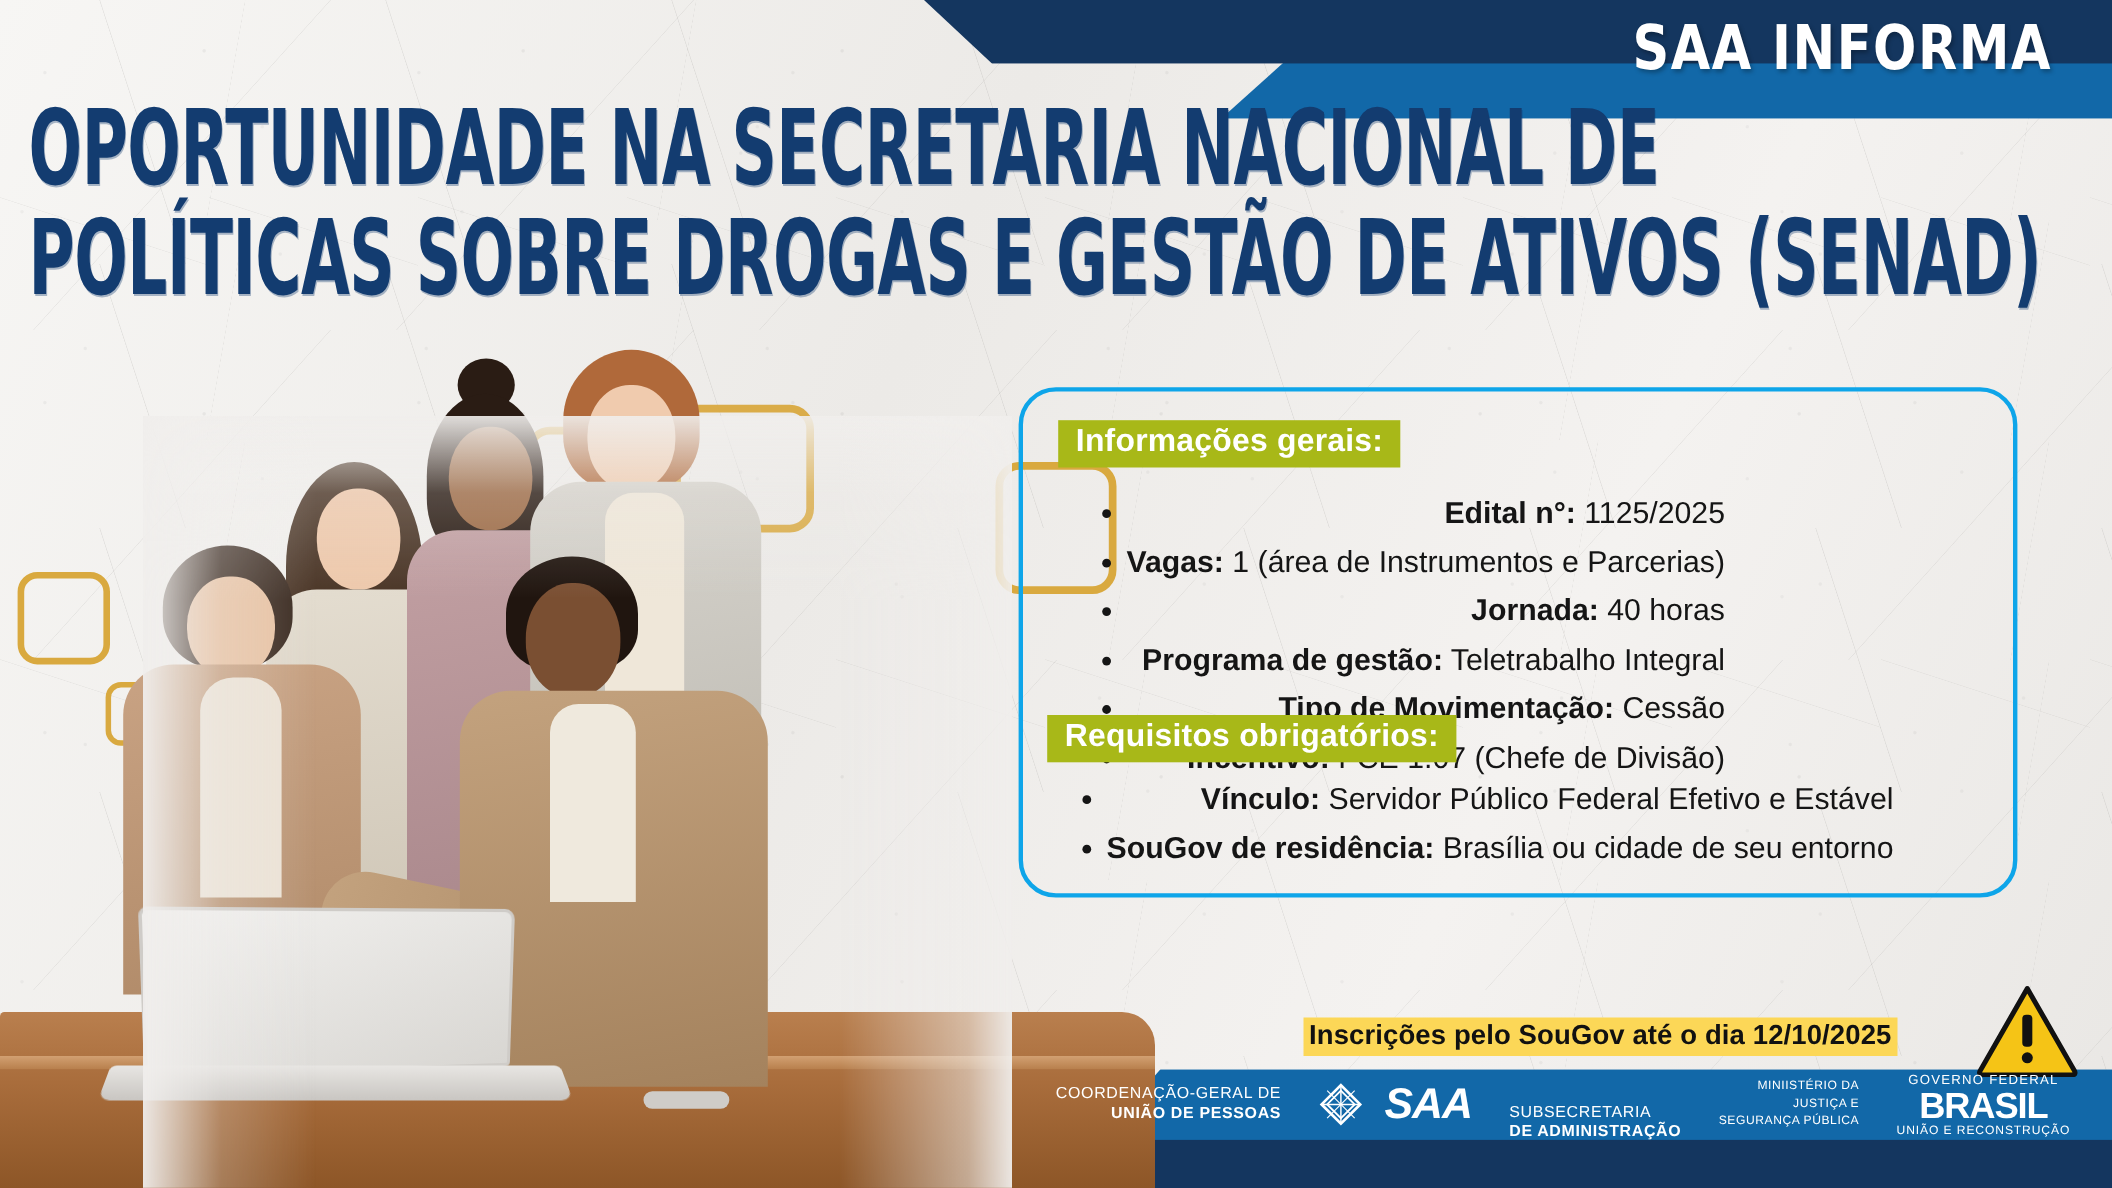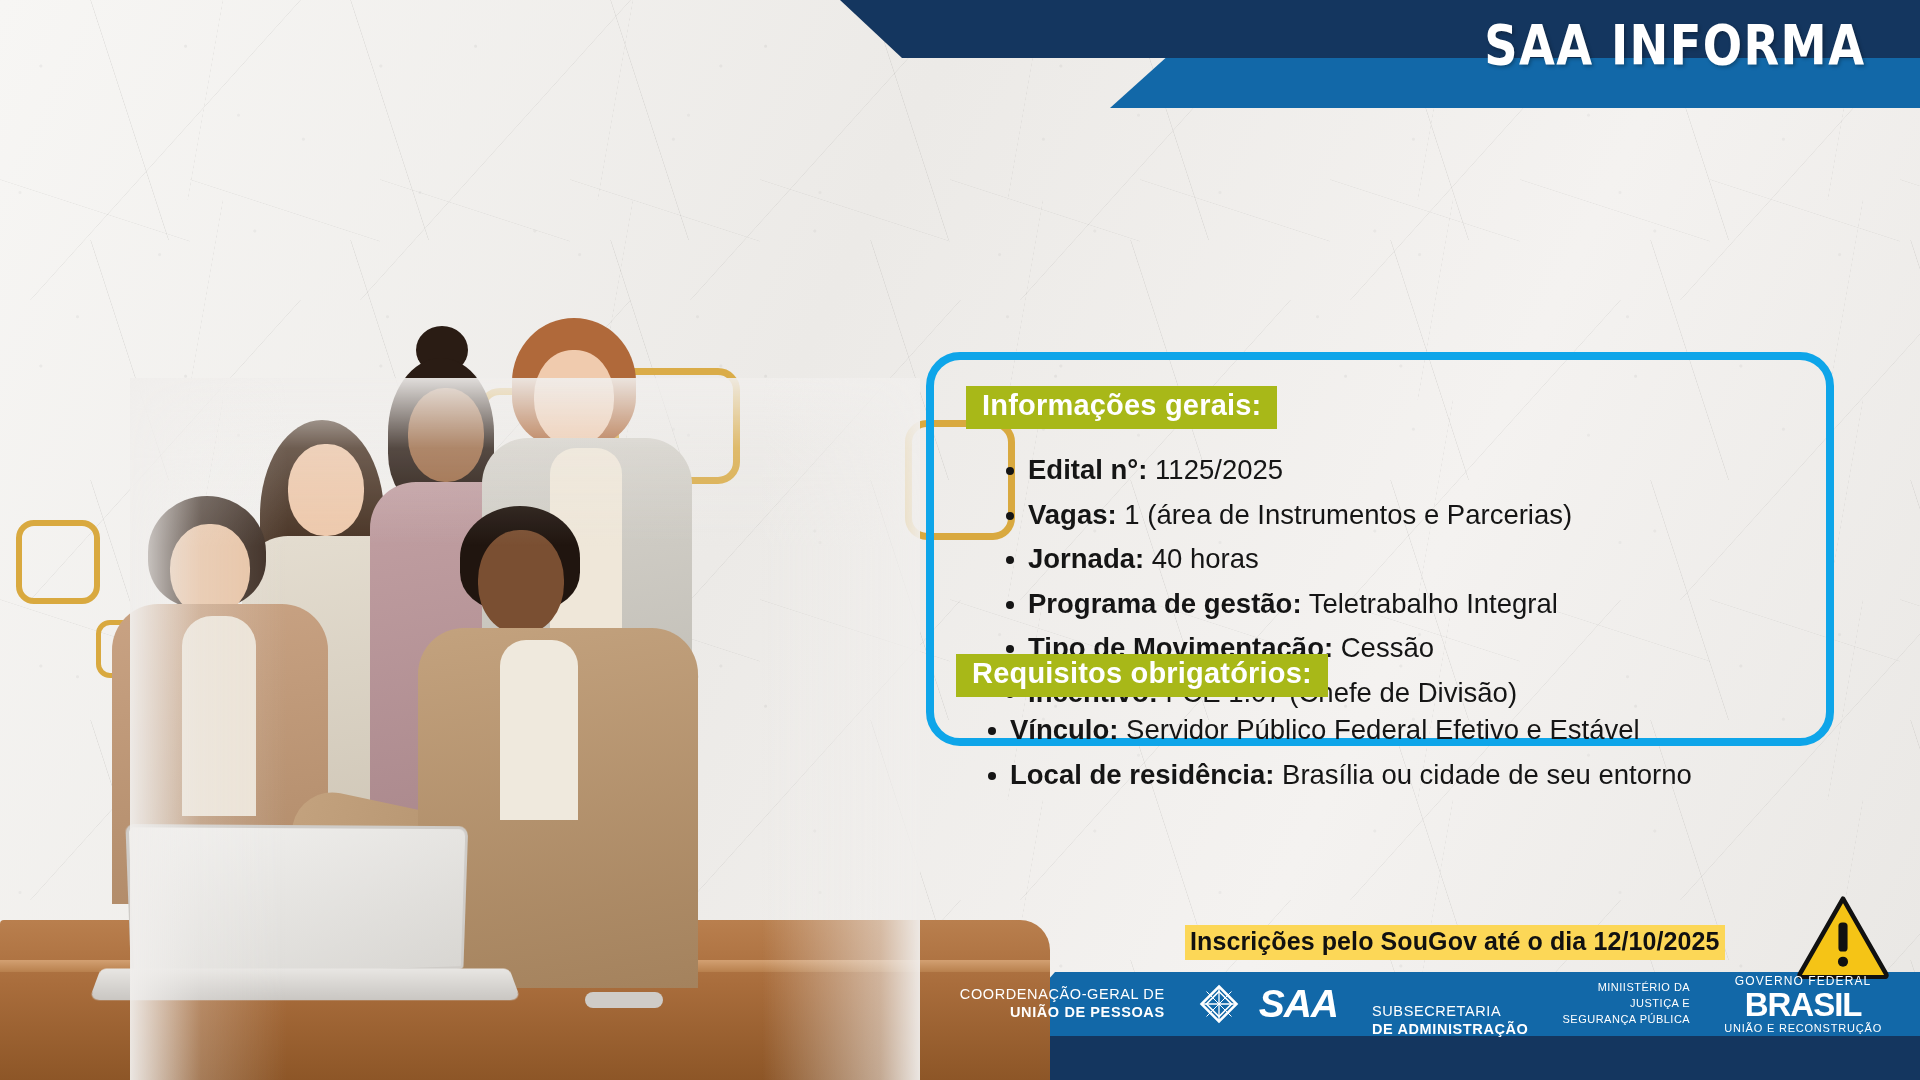--- a/index.html
+++ b/index.html
@@ -170,24 +170,25 @@
     background:
       linear-gradient(90deg, rgba(240,238,236,.95) 0%, rgba(240,238,236,.25) 9%, rgba(240,238,236,0) 20%, rgba(240,238,236,0) 80%, rgba(240,238,236,.55) 95%, rgba(240,238,236,.95) 100%),
       linear-gradient(0deg, rgba(240,238,236,0) 78%, rgba(240,238,236,.0) 100%),
       linear-gradient(180deg, rgba(240,238,236,.92) 0%, rgba(240,238,236,.22) 10%, rgba(240,238,236,0) 24%);
     pointer-events:none;
   }
 
   
   .info-card {
     position:absolute; left:926px; top:352px;
-    width:908px; height:394px;
-    border:8px solid #0ea5e9;
+    width:908px; height:464px;
+    border:4px solid #0ea5e9;
     border-radius:34px;
     z-index:7;
+    text-align:right;
   }
   .chip {
     display:inline-block;
     background:#A8B818;
     color:#ffffff;
     font-weight:700;
     font-size:29px;
     padding:4px 16px 7px 16px;
     line-height:1.1;
     letter-spacing:.2px;
@@ -310,38 +311,42 @@
     <div class="laptop-base"></div>
     <div class="trackpad"></div>
 
     <div class="photo-fade"></div>
   </div>
 
   <div class="header-band"></div>
   <div class="header-band-dark"></div>
   <div class="header-title">SAA INFORMA</div>
 
+  <div class="headline">
+    <span class="headline-line">OPORTUNIDADE NA SECRETARIA NACIONAL DE</span>
+    <span class="headline-line">POLÍTICAS SOBRE DROGAS E GESTÃO DE ATIVOS (SENAD)</span>
+  </div>
 
   <div class="info-card">
     <span class="chip chip-info">Informações gerais:</span>
 
     <ul class="bullets list-info">
       <li><b>Edital n°:</b><span> 1125/2025</span></li>
       <li><b>Vagas:</b><span> 1 (área de Instrumentos e Parcerias)</span></li>
       <li><b>Jornada:</b><span> 40 horas</span></li>
       <li><b>Programa de gestão:</b><span> Teletrabalho Integral</span></li>
       <li><b>Tipo de Movimentação:</b><span> Cessão</span></li>
       <li><b>Incentivo:</b><span> FCE 1.07 (Chefe de Divisão)</span></li>
     </ul>
 
     <span class="chip chip-req">Requisitos obrigatórios:</span>
 
     <ul class="bullets list-req">
       <li><b>Vínculo:</b><span>  Servidor Público Federal Efetivo e Estável</span></li>
-      <li><b>Local de residência:</b><span>  Brasília ou cidade de seu entorno</span></li>
+      <li><b>SouGov de residência:</b><span>  Brasília ou cidade de seu entorno</span></li>
     </ul>
   </div>
 
   <div class="deadline">Inscrições pelo SouGov  até o dia 12/10/2025</div>
 
   <svg class="warn" viewBox="0 0 100 92">
     <path d="M50 4 L97 86 Q99 90 94 90 L6 90 Q1 90 3 86 Z" fill="#F5C416" stroke="#111" stroke-width="5" stroke-linejoin="round"></path>
     <rect x="45" y="30" width="10" height="32" rx="4" fill="#111"></rect>
     <circle cx="50" cy="73" r="5.5" fill="#111"></circle>
   </svg>

